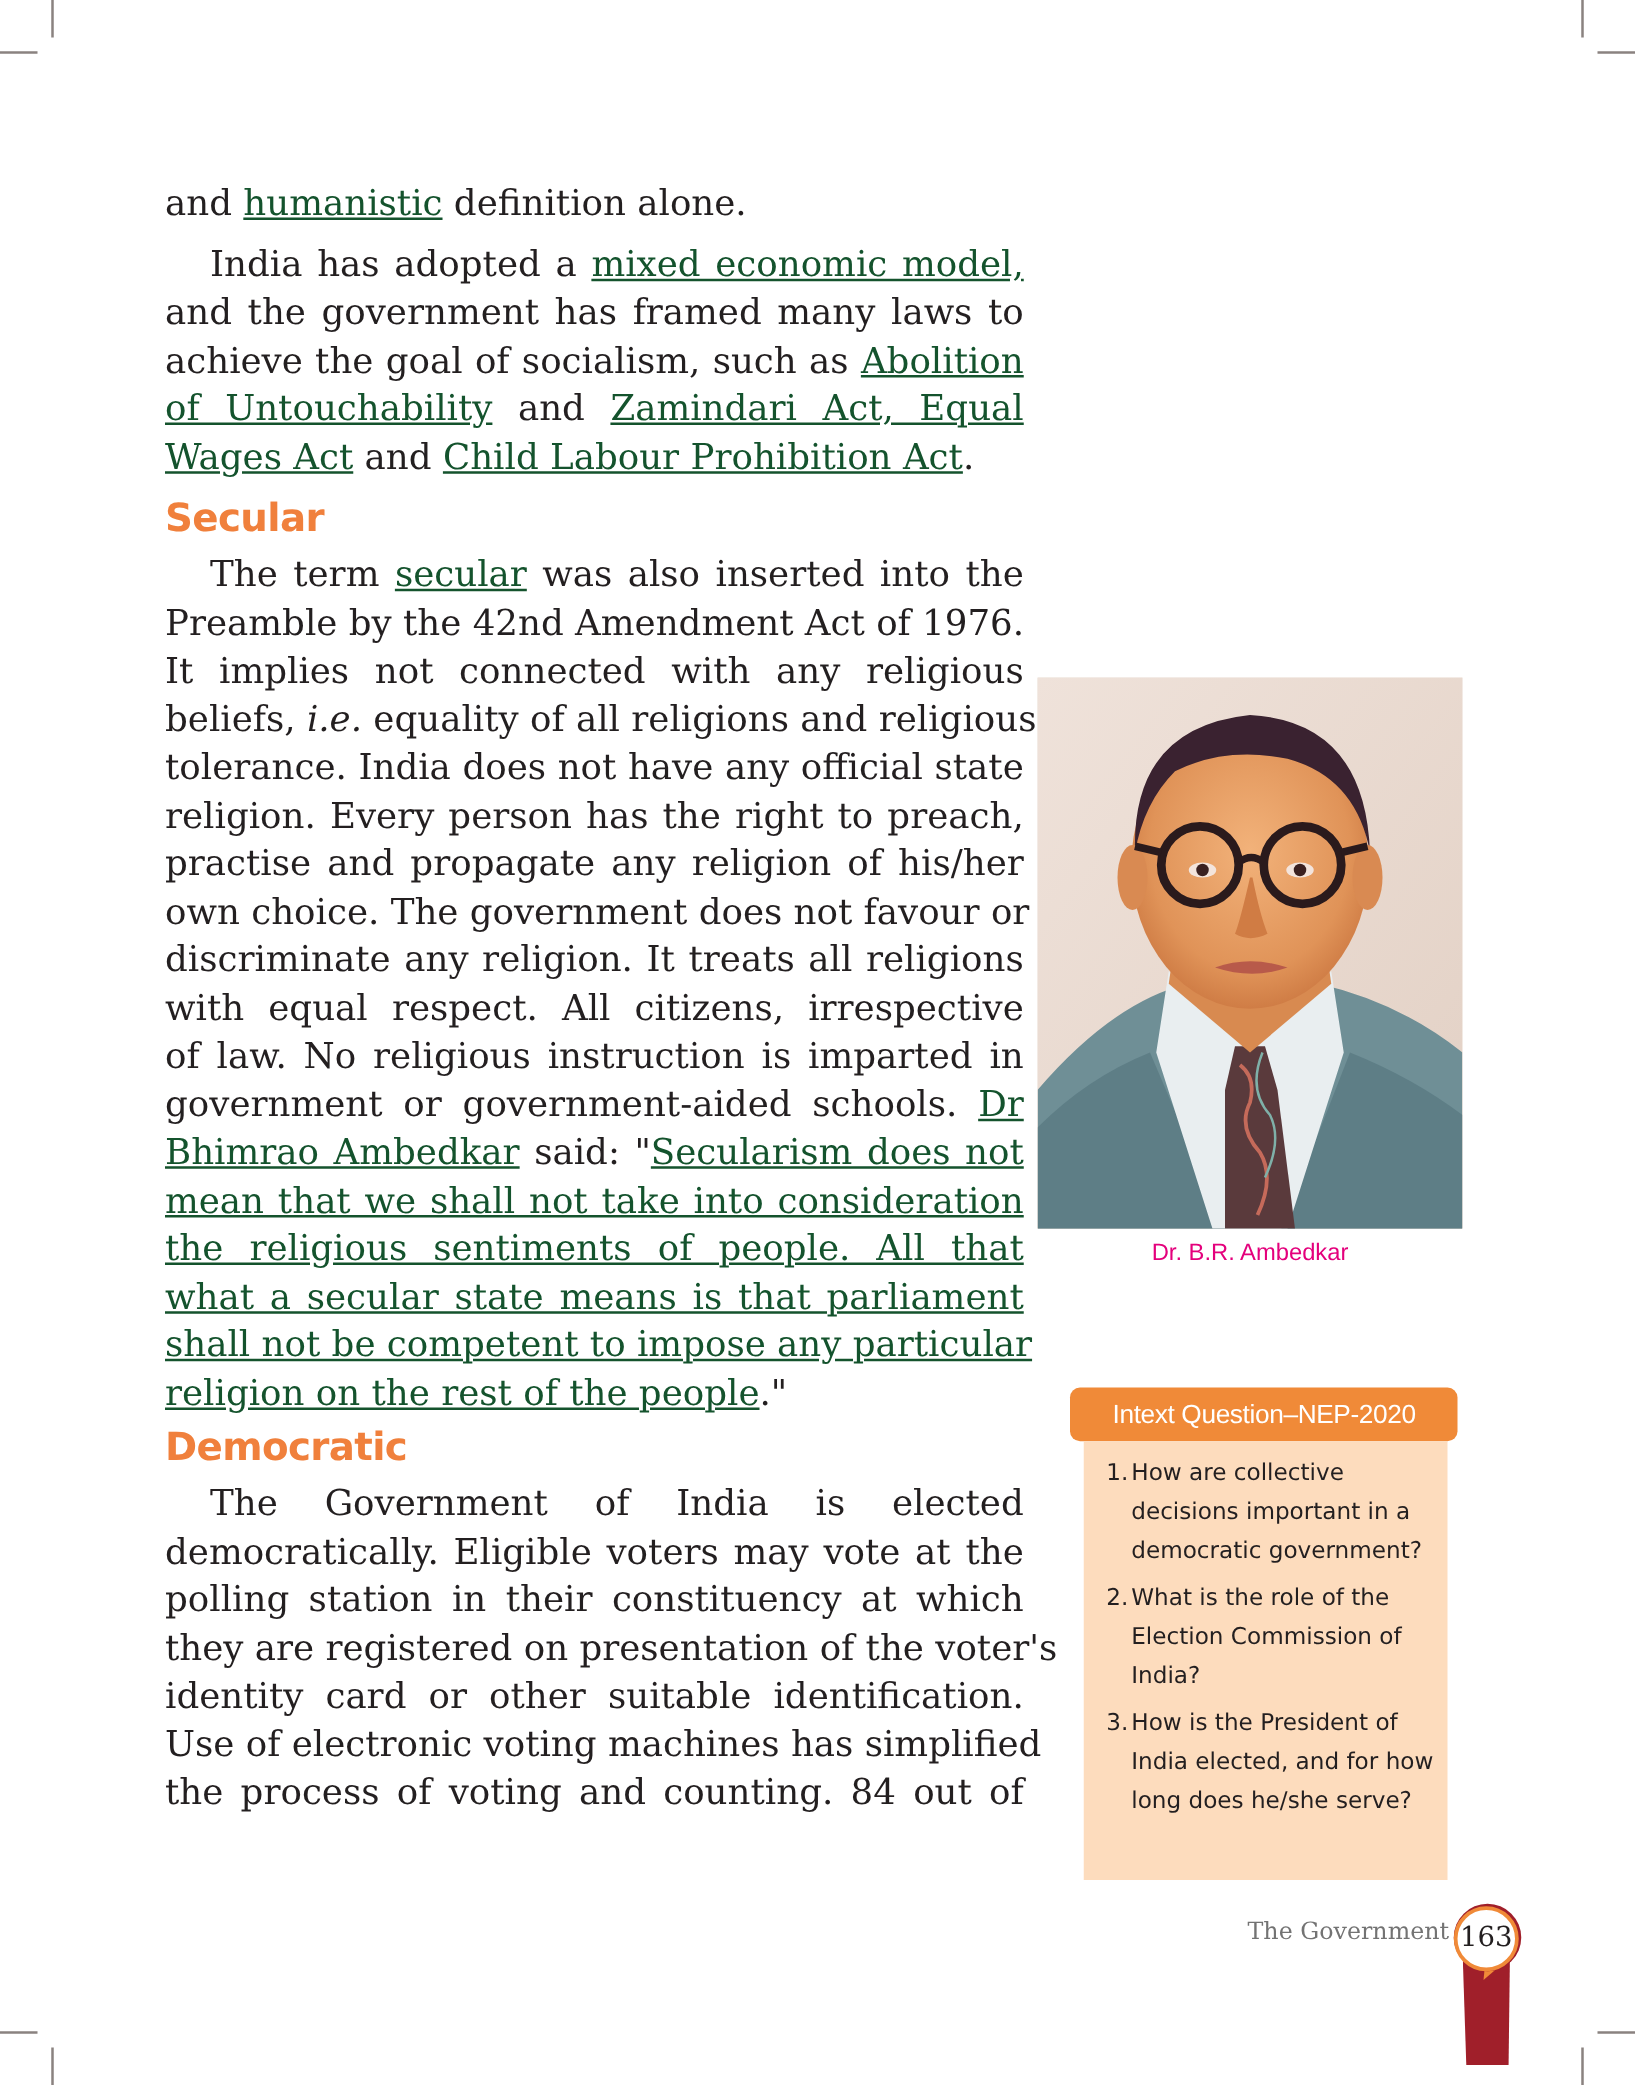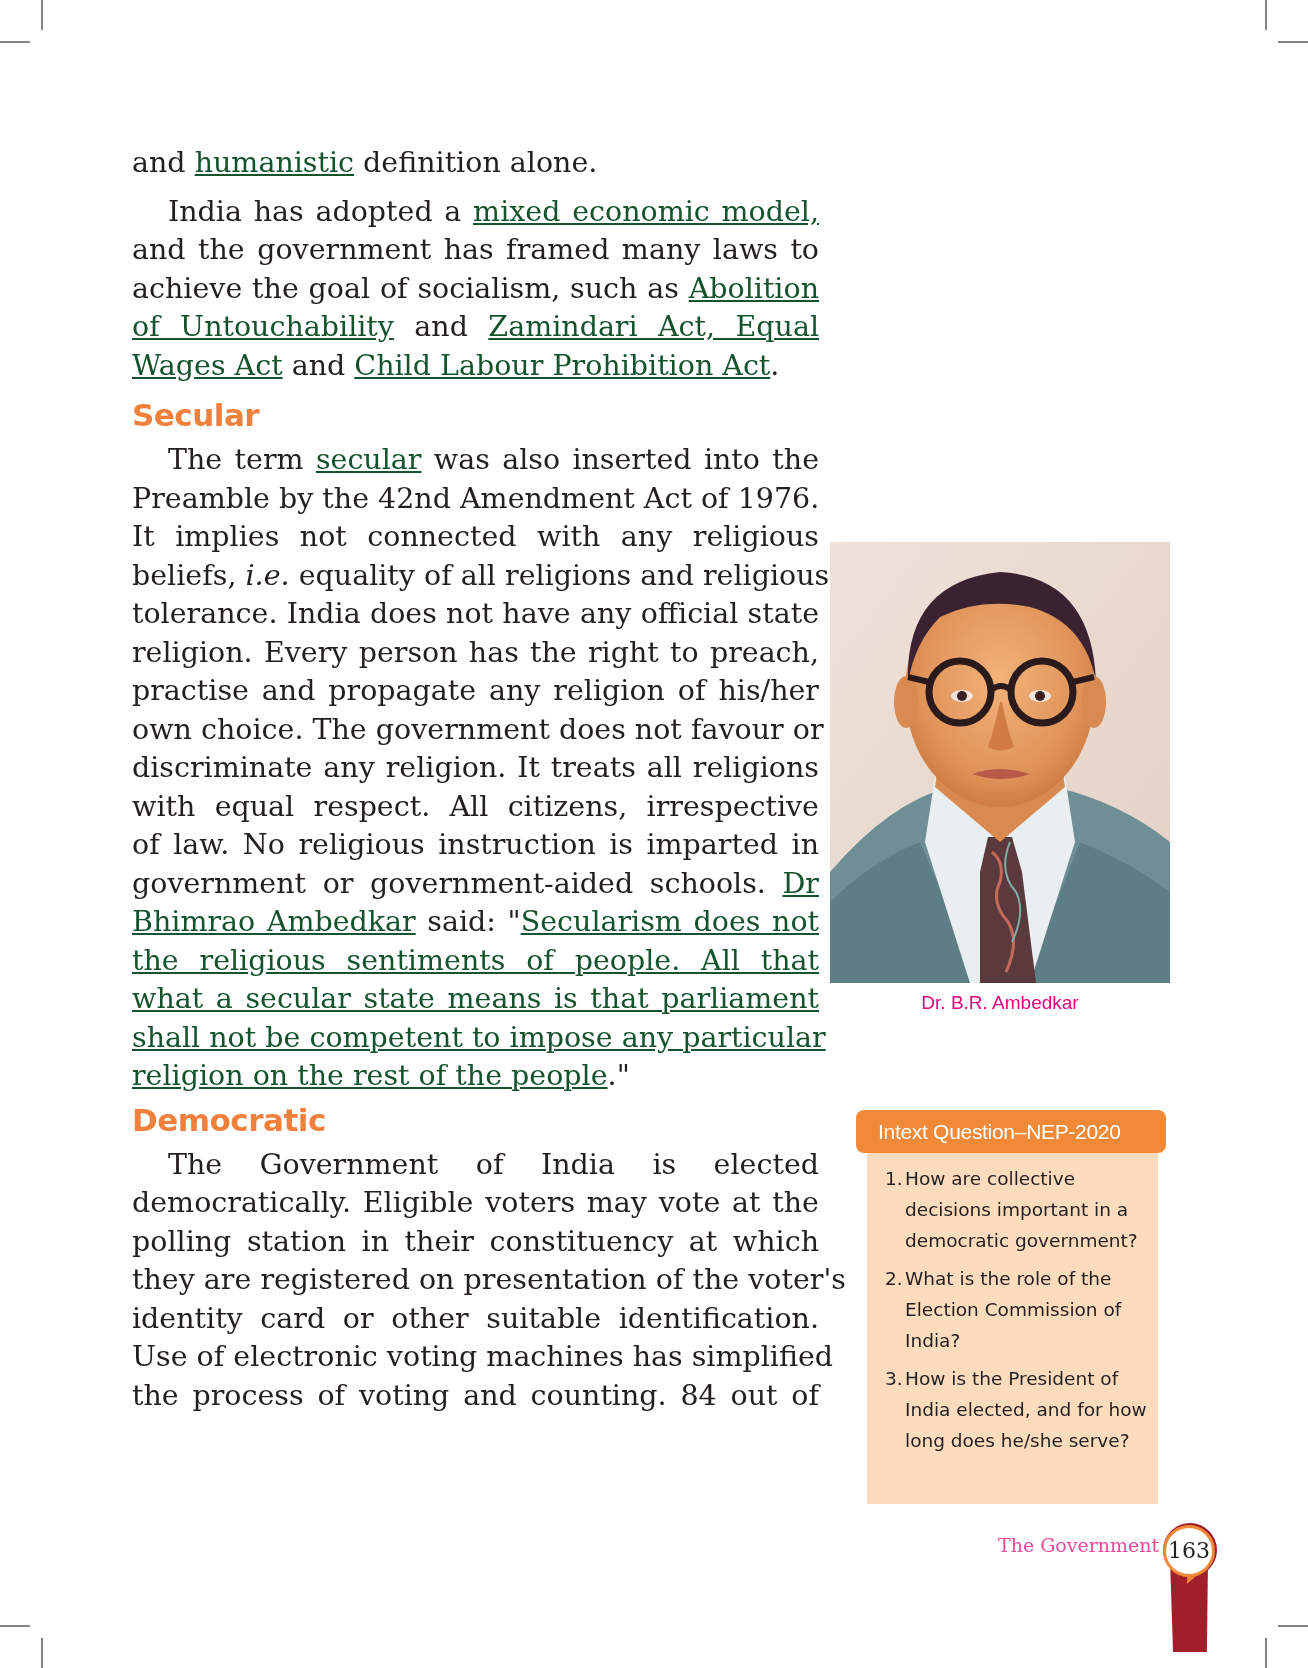--- a/index.html
+++ b/index.html
@@ -23,34 +23,34 @@
       overflow: hidden; background: #e9dcd2;
     }
     .caption {
       position: absolute; left: 830px; top: 992px; width: 340px; text-align: center;
       font-family: "Liberation Sans", sans-serif; font-size: 19px; color: #e4007c;
     }
     .box-head {
       position: absolute; left: 856px; top: 1110px; width: 310px; height: 43px;
       background: #f08a38; border-radius: 8px; color: #ffffff;
       font-family: "Liberation Sans", sans-serif; font-size: 21px; line-height: 43px;
-      padding-left: 22px; box-sizing: border-box; letter-spacing: -0.3px;
+      padding-left: 34px; box-sizing: border-box; letter-spacing: -0.3px;
     }
     .box-body {
       position: absolute; left: 867px; top: 1153px; width: 291px; height: 351px;
       background: #fddcbd; box-sizing: border-box; padding: 10px 10px 0 18px;
       font-family: "DejaVu Sans", "Liberation Sans", sans-serif; font-size: 18.5px;
       color: #231f20; line-height: 31px;
     }
     .q { display: flex; margin-bottom: 7px; }
     .qn { width: 20px; flex: none; }
     .qt { flex: 1; }
     .footer-title {
       position: absolute; left: 998px; top: 1534px;
-      font-family: "DejaVu Serif", "Liberation Serif", serif; font-size: 19px; color: #ec4899;
+      font-family: "DejaVu Serif", "Liberation Serif", serif; font-size: 19px; color: #737373;
     }
     .ribbon {
       position: absolute; left: 1170px; top: 1560px; width: 38px; height: 92px;
       background: #a01f2a; clip-path: polygon(0 0, 100% 0, 97% 100%, 8% 100%);
     }
     .badge-tail {
       position: absolute; left: 1176px; top: 1548px; width: 36px; height: 36px;
       background: #f08a38; clip-path: polygon(40% 0, 100% 0, 100% 40%, 30% 100%);
     }
     .badge {
@@ -95,20 +95,21 @@
     <span class="line"><span>beliefs, </span><i>i.e.</i><span> equality of all religions and religious</span></span>
     <span class="line">tolerance. India does not have any official state</span>
     <span class="line">religion. Every person has the right to preach,</span>
     <span class="line">practise and propagate any religion of his/her</span>
     <span class="line">own choice. The government does not favour or</span>
     <span class="line">discriminate any religion. It treats all religions</span>
     <span class="line">with equal respect. All citizens, irrespective</span>
     <span class="line">of law. No religious instruction is imparted in</span>
     <span class="line"><span>government or government-aided schools. </span><span class="hl">Dr</span></span>
     <span class="line"><span class="hl">Bhimrao Ambedkar</span><span> said: "</span><span class="hl">Secularism does not</span></span>
+    <span class="line hl">mean that we shall not take into consideration</span>
     <span class="line hl">the religious sentiments of people. All that</span>
     <span class="line hl">what a secular state means is that parliament</span>
     <span class="line hl">shall not be competent to impose any particular</span>
     <span class="line last"><span class="hl">religion on the rest of the people</span><span>."</span></span>
   </div>
 
   <h2 class="h" style="margin-bottom:6px;">Democratic</h2>
 
   <div>
     <span class="line" style="padding-left:36px;">The Government of India is elected</span>

